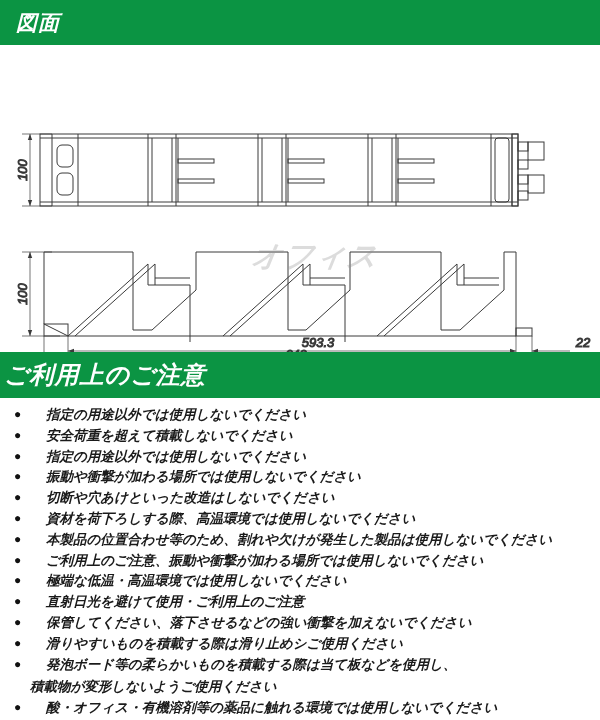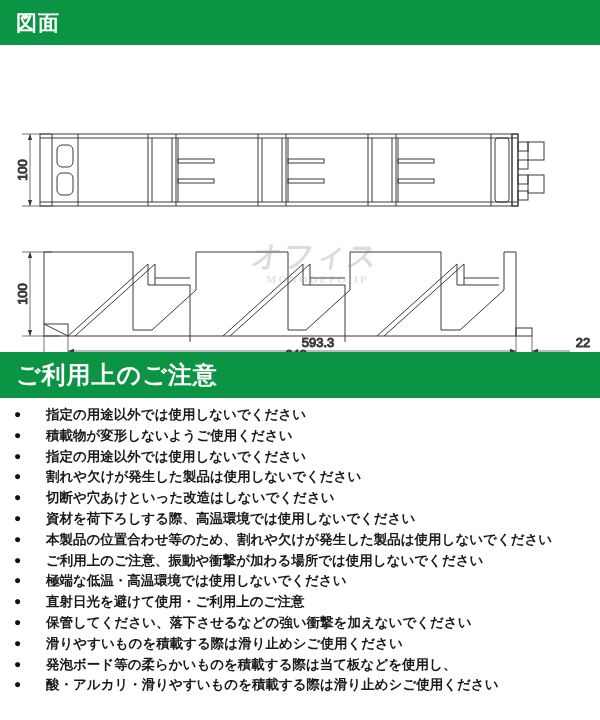--- a/index.html
+++ b/index.html
@@ -2,37 +2,37 @@
 <html><head>
 <meta charset="utf-8">
 <style>
   * { margin:0; padding:0; box-sizing:border-box; }
   html,body{
     width:600px; height:720px;
     background:#ffffff;
     font-family:"Liberation Sans","DejaVu Sans",sans-serif;
     overflow:hidden;
   }
-  .page{ width:508px; height:720px; position:relative; }
+  .page{ width:508px; height:720px; position:relative;font-style:italic; }
 
   
   .band{
     width:600px;
     background:#0b9443;
     display:flex;
     align-items:center;
     color:#ffffff;
   }
   .band-drawing{ height:45px; }
   .band-drawing .band-title{
     font-size:21px; font-weight:700; padding-left:16px; letter-spacing:1px;
   }
   .band-caution{ height:46px; margin-top:0; }
   .band-caution .band-title{
-    font-size:24px; font-weight:700; padding-left:16px; letter-spacing:1px;
+    font-size:24px; font-weight:700; padding-left:4px; letter-spacing:1px;
   }
 
   
   .drawing-wrap{
     width:600px; height:307px; position:relative; background:#ffffff;
   }
   .drawing-svg{ position:absolute; left:0; top:0; }
   .watermark{
     position:absolute; left:252px; top:196px;
     width:200px; height:60px;
@@ -248,48 +248,47 @@
         <text x="318" y="302" font-size="13" fill="#1a1a1a" font-family="Liberation Sans, sans-serif" text-anchor="middle">593.3</text>
 
         <text x="296" y="314" font-size="13" fill="#1a1a1a" font-family="Liberation Sans, sans-serif" text-anchor="middle">642</text>
 
         <text x="583" y="302" font-size="13" fill="#1a1a1a" font-family="Liberation Sans, sans-serif" text-anchor="middle">22</text>
       </g>
     </svg>
 
     <div class="watermark">
       <div class="wm-main">オフィス</div>
-      <div class="wm-sub">MONODEPO.JP</div>
     </div>
   </div>
 
   <div class="band band-caution">
     <span class="band-title">ご利用上のご注意</span>
   </div>
 
   <div class="caution-list">
 
     <div class="c-item">
       <span class="c-bullet">●</span>
       <span class="c-text">指定の用途以外では使用しないでください</span>
     </div>
 
     <div class="c-item">
       <span class="c-bullet">●</span>
-      <span class="c-text">積載物が変形しないようご使用ください</span>
+      <span class="c-text">安全荷重を超えて積載しないでください</span>
     </div>
 
     <div class="c-item">
       <span class="c-bullet">●</span>
       <span class="c-text">指定の用途以外では使用しないでください</span>
     </div>
 
     <div class="c-item">
       <span class="c-bullet">●</span>
-      <span class="c-text">割れや欠けが発生した製品は使用しないでください</span>
+      <span class="c-text">振動や衝撃が加わる場所では使用しないでください</span>
     </div>
 
     <div class="c-item">
       <span class="c-bullet">●</span>
       <span class="c-text">切断や穴あけといった改造はしないでください</span>
     </div>
 
     <div class="c-item">
       <span class="c-bullet">●</span>
       <span class="c-text">資材を荷下ろしする際、高温環境では使用しないでください</span>
@@ -322,20 +321,21 @@
 
     <div class="c-item">
       <span class="c-bullet">●</span>
       <span class="c-text">滑りやすいものを積載する際は滑り止めシご使用ください</span>
     </div>
 
     <div class="c-item">
       <span class="c-bullet">●</span>
       <span class="c-text">発泡ボード等の柔らかいものを積載する際は当て板などを使用し、</span>
     </div>
+    <div class="c-line2">積載物が変形しないようご使用ください</div>
 
     <div class="c-item" style="margin-top:5px;">
       <span class="c-bullet">●</span>
-      <span class="c-text">酸・アルカリ・滑りやすいものを積載する際は滑り止めシご使用ください</span>
+      <span class="c-text">酸・オフィス・有機溶剤等の薬品に触れる環境では使用しないでください</span>
     </div>
 
   </div>
 </div>
 
 </body></html>

